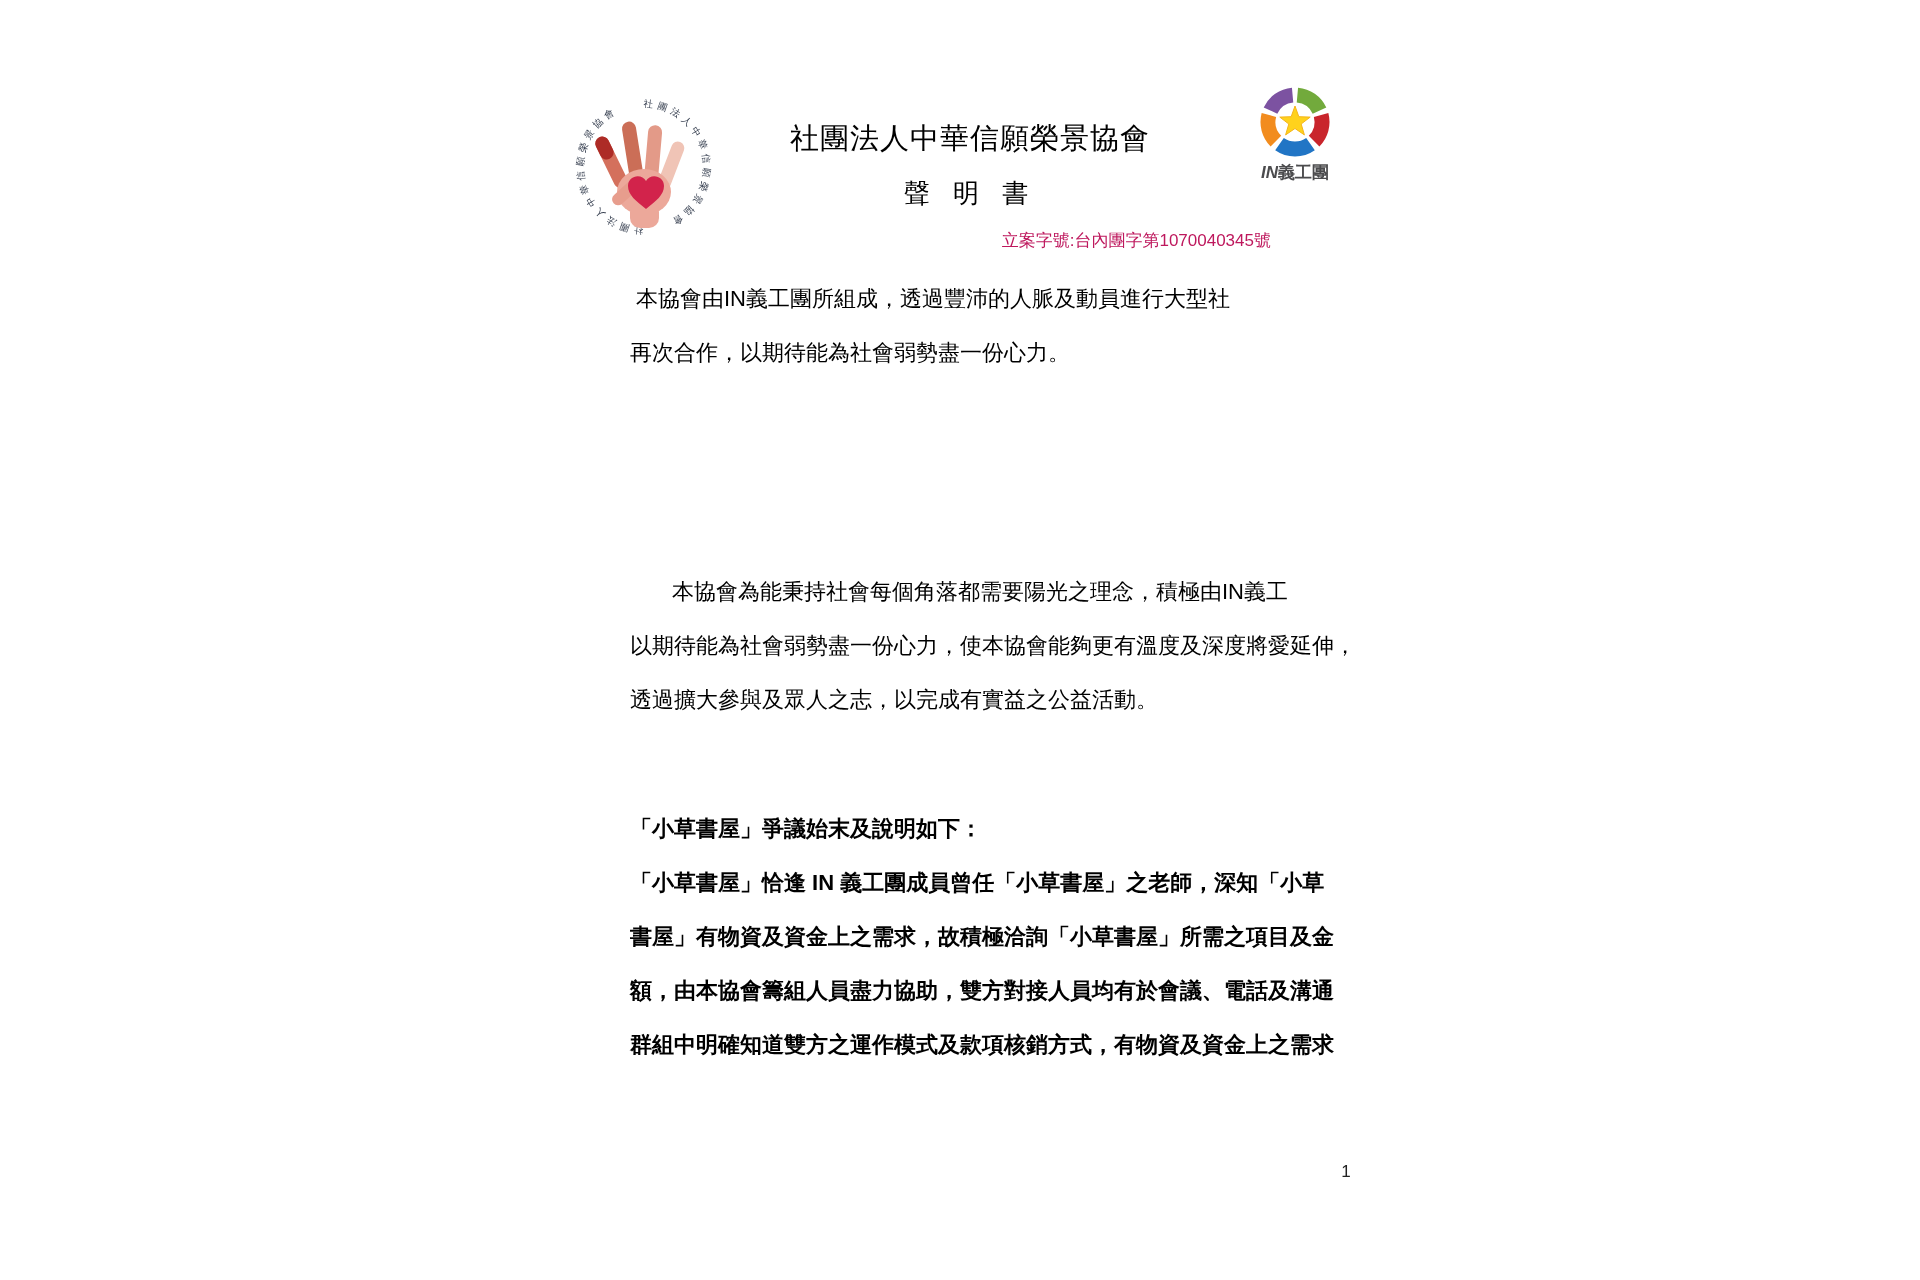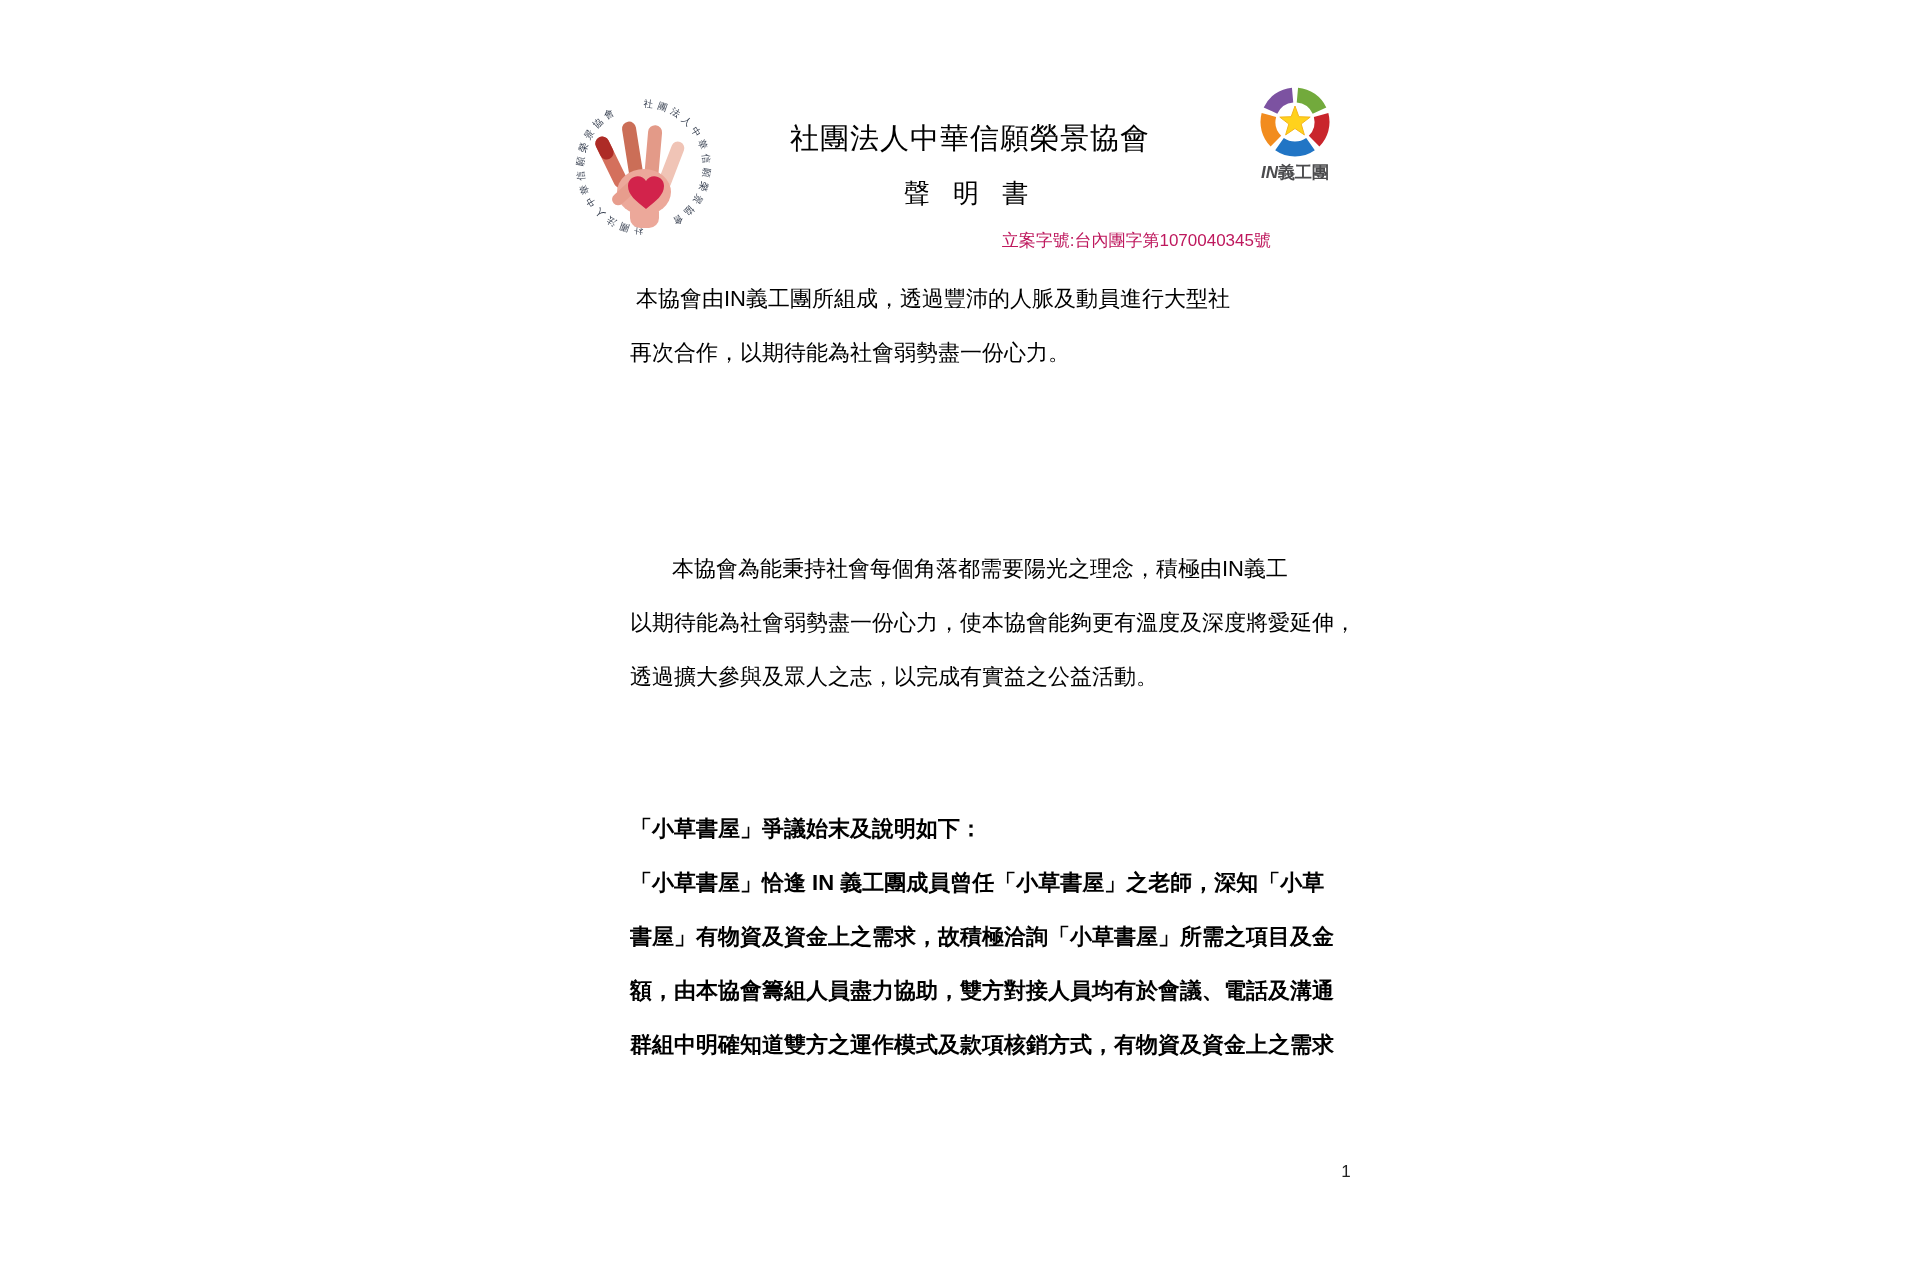--- a/index.html
+++ b/index.html
@@ -15,21 +15,21 @@
 
   .title-block{position:absolute;left:620px;top:121px;width:700px;text-align:center;}
   .doc-title{font-size:29px;line-height:34px;letter-spacing:1px;color:#000;}
   .doc-subtitle{margin-top:23px;font-size:26px;line-height:30px;letter-spacing:8px;color:#000;}
 
   .registration{position:absolute;top:221px;right:649px;font-size:17px;line-height:22px;color:#be185d;margin-top:9px;}
 
   
   .para{position:absolute;left:630px;width:750px;}
   .p1{top:272px;}
-  .p2{top:542px;}
+  .p2{top:565px;}
   .p3{top:802px;font-weight:bold;}
   .line{height:54px;line-height:54px;font-size:22px;white-space:nowrap;color:#000;}
   .indent-half{text-indent:6px;}
   .indent-2{text-indent:42px;}
 
   .page-number{position:absolute;left:1334px;top:1162px;width:24px;text-align:center;
     font-size:17px;color:#222;}
 </style>
 </head>
 <body>

